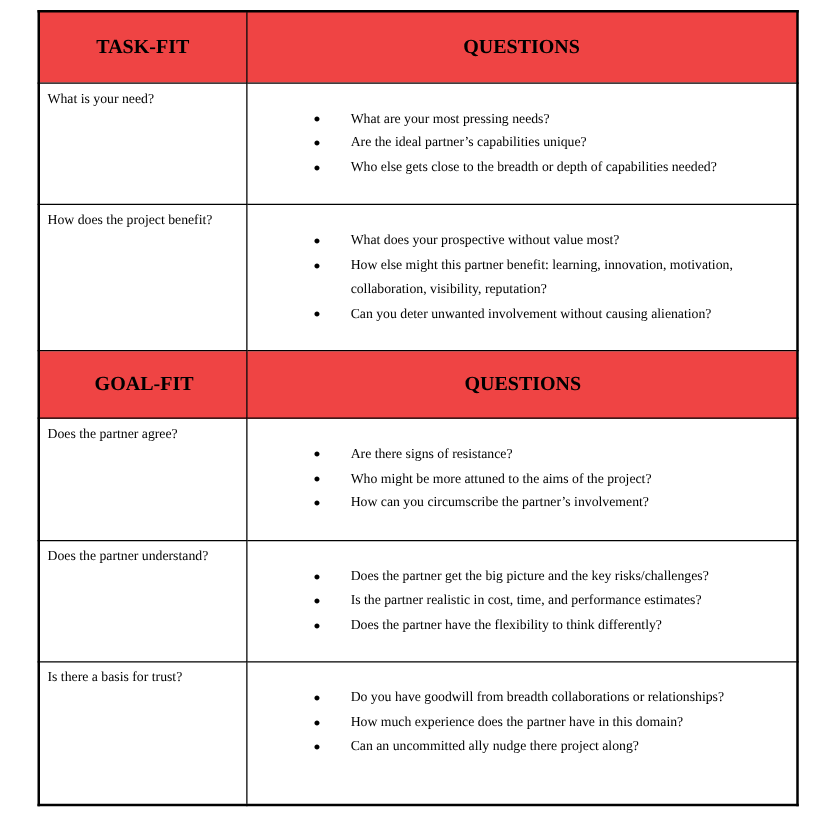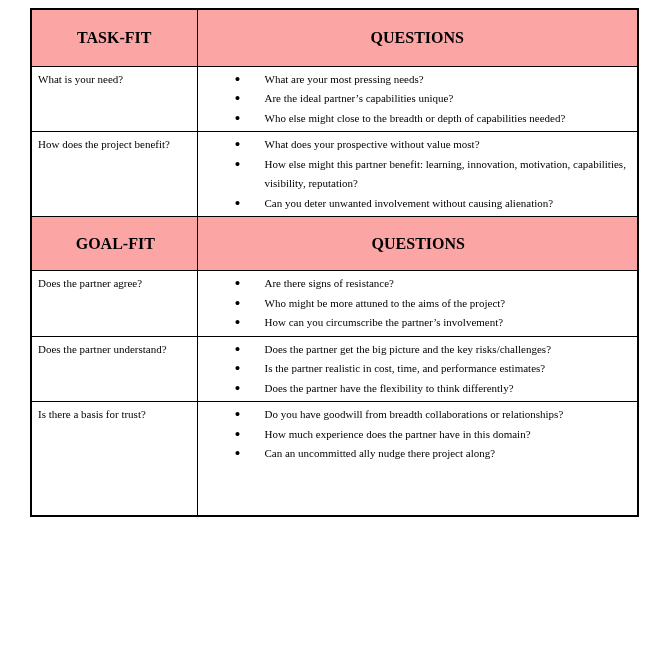--- a/index.html
+++ b/index.html
@@ -23,40 +23,40 @@
   }
   col.col-left  { width: 166px; }
   col.col-right { width: 441px; }
   th, td {
     border: 1px solid #000000;
     vertical-align: top;
     font-size: 11px;
     line-height: 19.5px;
   }
   tr.header-row th {
-    background: #fca5a5;
+    background: #ef4444;
     font-weight: bold;
     font-size: 16px;
     line-height: 20px;
     text-align: center;
     vertical-align: middle;
     padding: 4px 10px;
   }
   tr.hr-1 th { height: 57px; }
   tr.hr-2 th { height: 54px; padding-left: 12px; }
   tr.hr-3 th { height: 73px; }
   td.label-cell {
     padding: 3px 8px 3px 6px;
   }
   td.questions-cell {
     padding: 3px 6px 3px 0;
   }
   td.questions-cell ul {
     list-style: none;
-    margin: 0;
+    margin: 16px;
     padding: 0 0 0 37px;
   }
   td.questions-cell li {
     position: relative;
     padding-left: 30px;
   }
   td.questions-cell li::before {
     content: "\2022";
     position: absolute;
     left: 0;
@@ -79,30 +79,30 @@
         <tr class="header-row hr-1">
       <th>TASK-FIT</th>
       <th>QUESTIONS</th>
     </tr>
     <tr>
       <td class="label-cell">What is your need?</td>
       <td class="questions-cell">
         <ul>
           <li>What are your most pressing needs?</li>
           <li>Are the ideal partner’s capabilities unique?</li>
-          <li>Who else might close to the breadth or depth of capabilities needed?</li>
+          <li>Who else gets close to the breadth or depth of capabilities needed?</li>
         </ul>
       </td>
     </tr>
     <tr>
       <td class="label-cell">How does the project benefit?</td>
       <td class="questions-cell">
         <ul>
           <li>What does your prospective without value most?</li>
-          <li>How else might this partner benefit: learning, innovation, motivation, capabilities, visibility, reputation?</li>
+          <li>How else might this partner benefit: learning, innovation, motivation, collaboration, visibility, reputation?</li>
           <li>Can you deter unwanted involvement without causing alienation?</li>
         </ul>
       </td>
     </tr>
 
     <tr class="header-row hr-2">
       <th>GOAL-FIT</th>
       <th>QUESTIONS</th>
     </tr>
     <tr>

